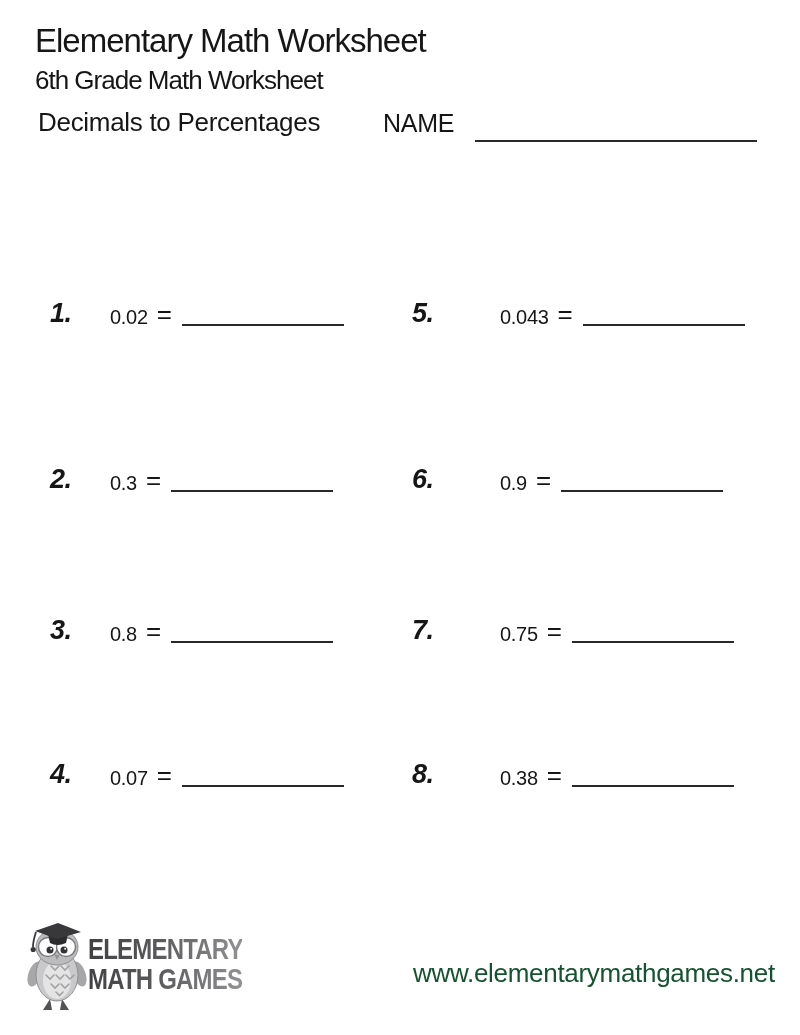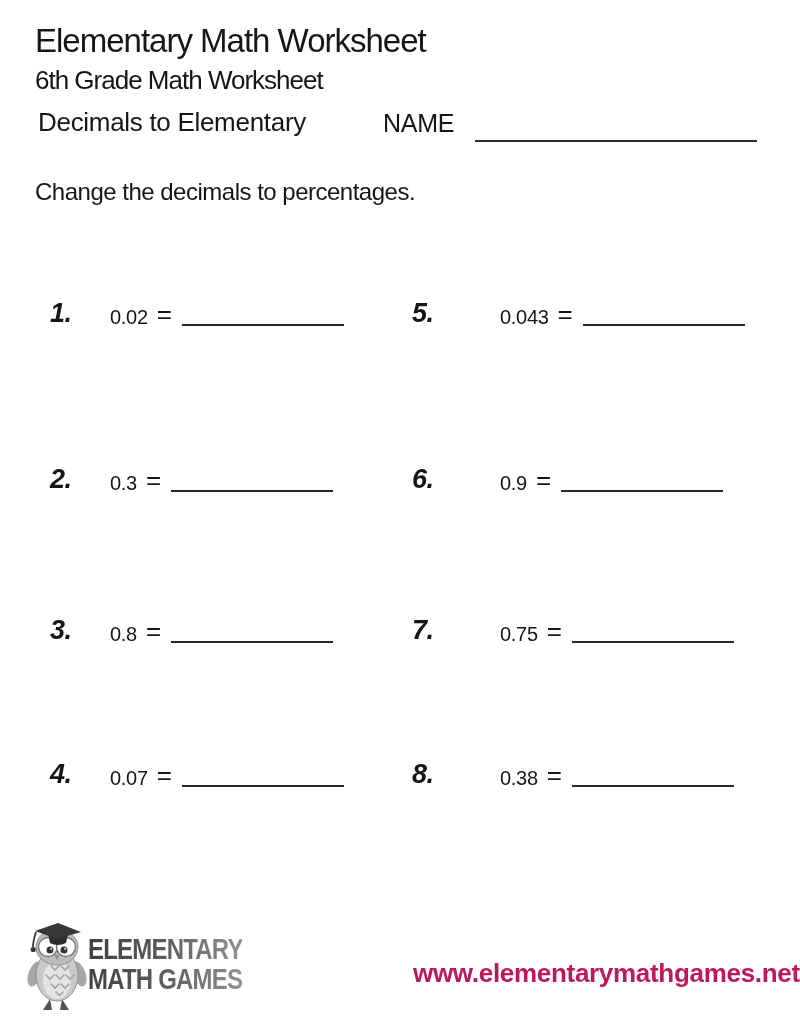--- a/index.html
+++ b/index.html
@@ -61,34 +61,33 @@
   @supports (-webkit-background-clip: text) {
     .logo-line {
       background:linear-gradient(90deg,#414144 0%,#59595c 45%,#929295 100%);
       -webkit-background-clip:text; background-clip:text; color:transparent;
     }
   }
   .logo-l1 { top:934px; }
   .logo-l2 { top:964px; }
   .website {
     position:absolute; left:413px; top:958px; font-size:26px; line-height:30px;
-    letter-spacing:-0.3px; color:#be185d; white-space:nowrap;font-weight:bold;
+    letter-spacing:-0.3px; color:#14532d; white-space:nowrap;
   }
 </style>
 </head>
 <body>
 
 <div class="page">
 
   <div class="title1">Elementary Math Worksheet</div>
   <div class="title2">6th Grade Math Worksheet</div>
-  <div class="wstitle">Decimals to Elementary</div>
+  <div class="wstitle">Decimals to Percentages</div>
   <div class="name-label">NAME</div>
   <div class="name-line"></div>
-  <div class="instructions">Change the decimals to percentages.</div>
 
   <div class="problem colL rowA">
     <span class="num">1.</span>
       <span class="decimal">0.02</span>
       <span class="eq">=</span>
       <span class="blank"></span>
   </div>
   <div class="problem colR rowA">
     <span class="num">5.</span>
       <span class="decimal">0.043</span>

